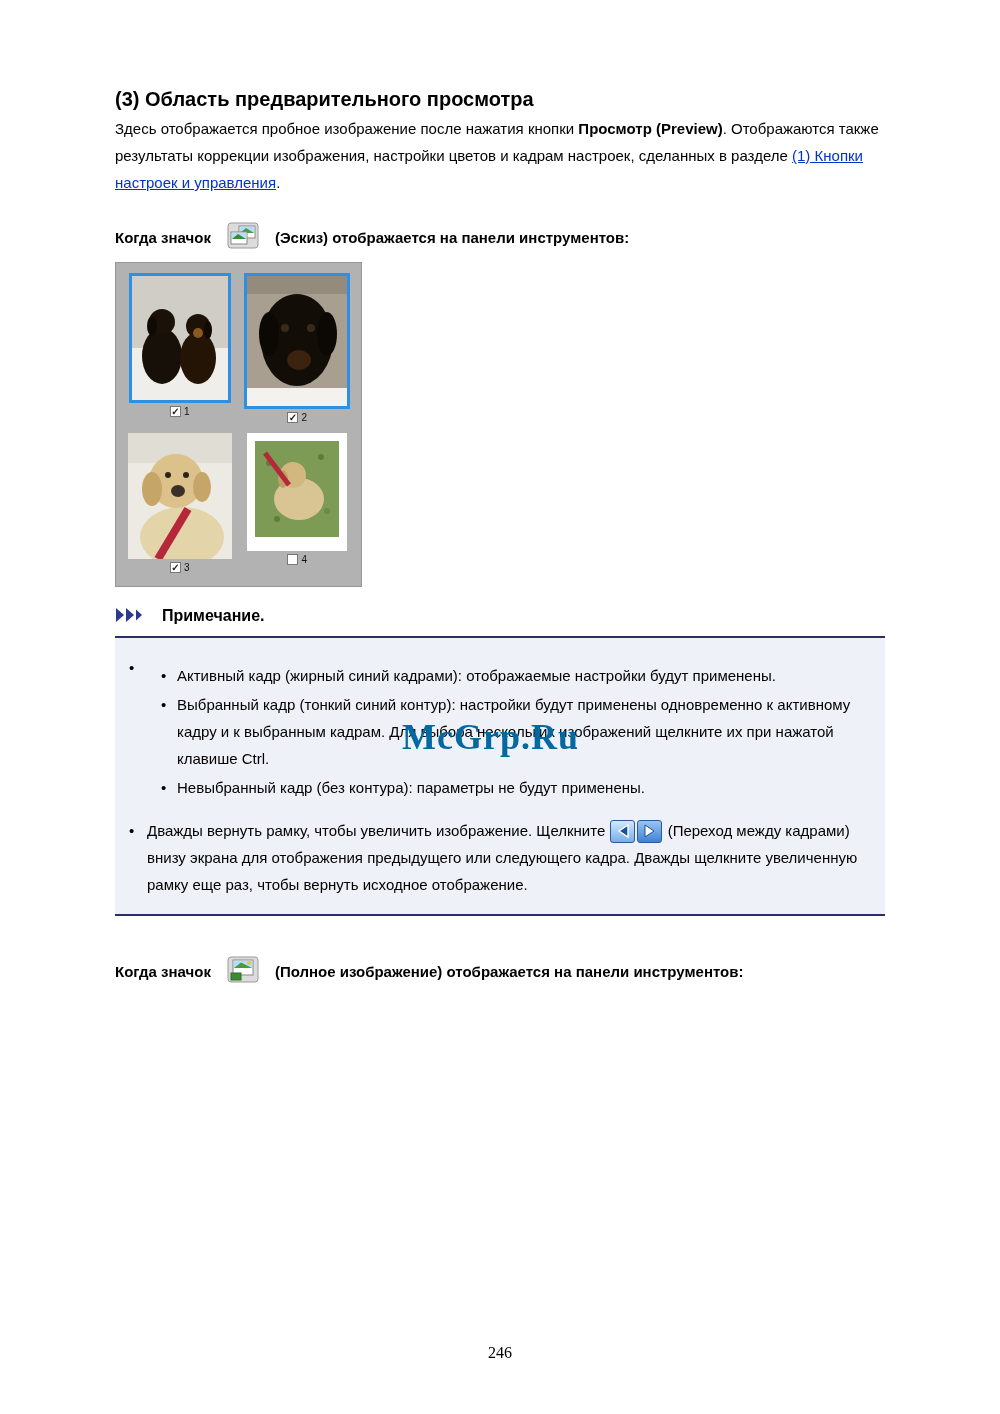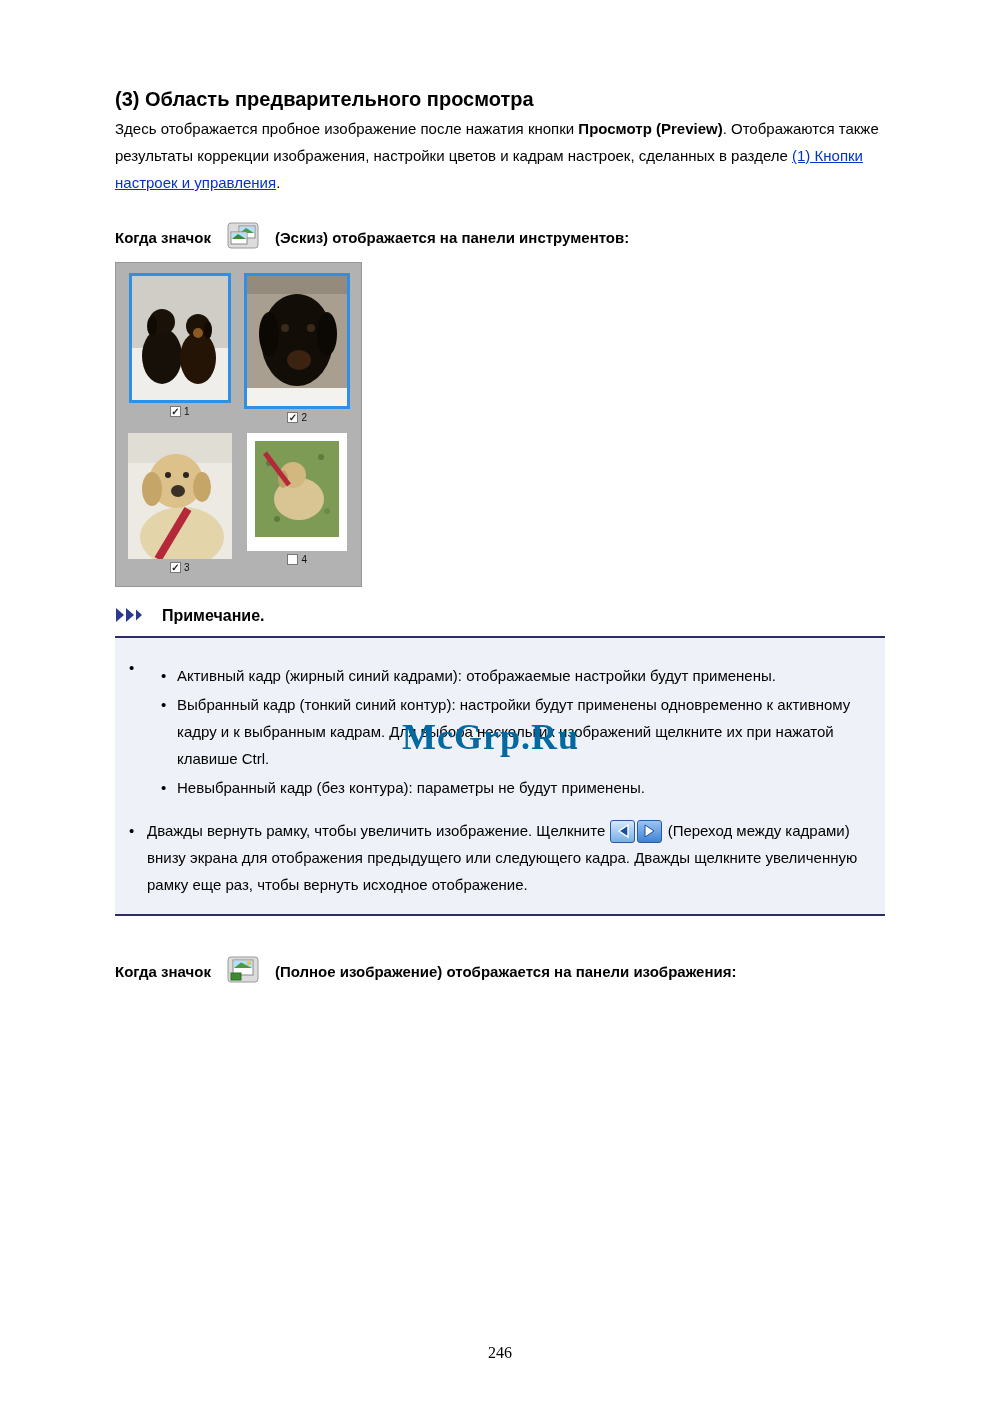--- a/index.html
+++ b/index.html
@@ -240,21 +240,21 @@
       <span class="tool-icon">
         <svg width="32" height="27" viewBox="0 0 32 27">
           <rect x="1" y="1" width="30" height="25" rx="3" fill="#dcdcdc" stroke="#9a9a9a"></rect>
           <rect x="6" y="4" width="20" height="15" fill="#ffffff" stroke="#888"></rect>
           <rect x="7" y="5" width="18" height="7" fill="#aee0ff"></rect>
           <path d="M7 12 L14 6.5 L25 12 Z" fill="#4c9a3c"></path>
           <circle cx="22" cy="7" r="2" fill="#f2c23a"></circle>
           <rect x="4" y="17" width="10" height="7" fill="#3d8a32" stroke="#2e6c26"></rect>
         </svg>
       </span>
-      <span>(Полное изображение) отображается на панели изображения:</span>
+      <span>(Полное изображение) отображается на панели инструментов:</span>
     </div>
 
 
   </div>
 
   <div class="watermark">McGrp.Ru</div>
   <div class="page-number">246</div>
 </div>
 
 </body></html>

